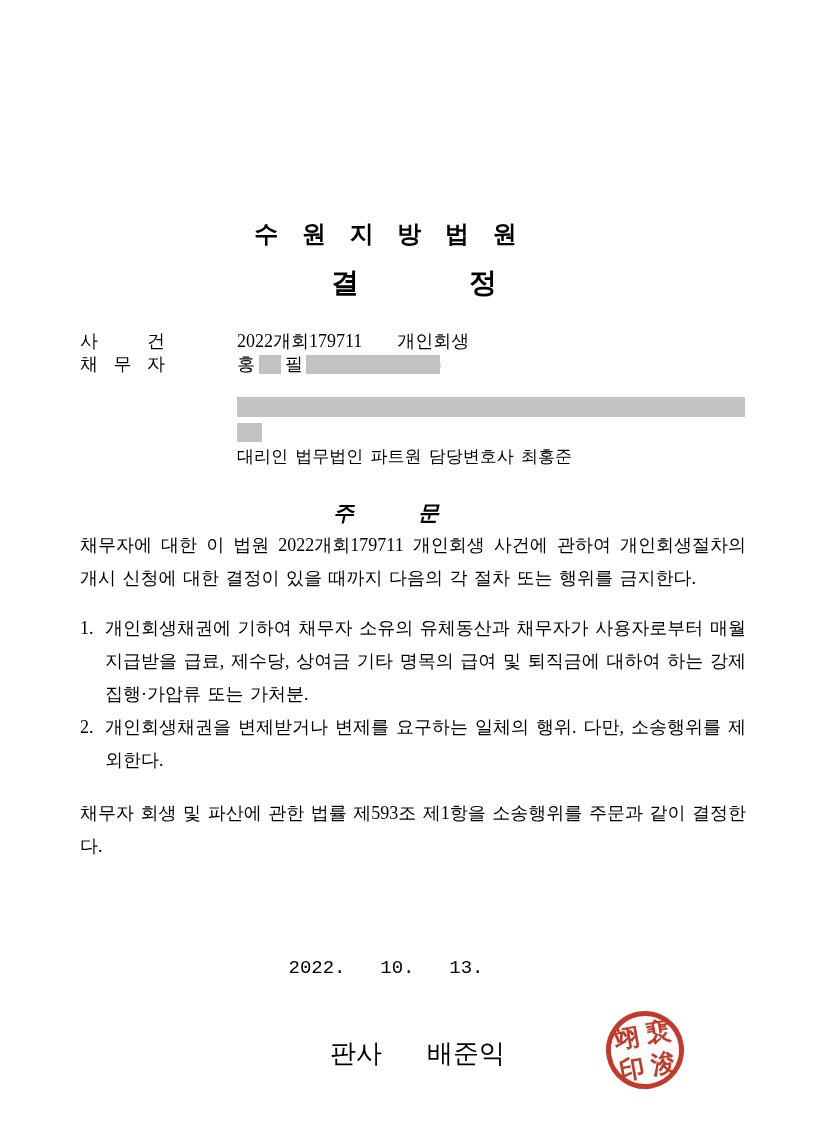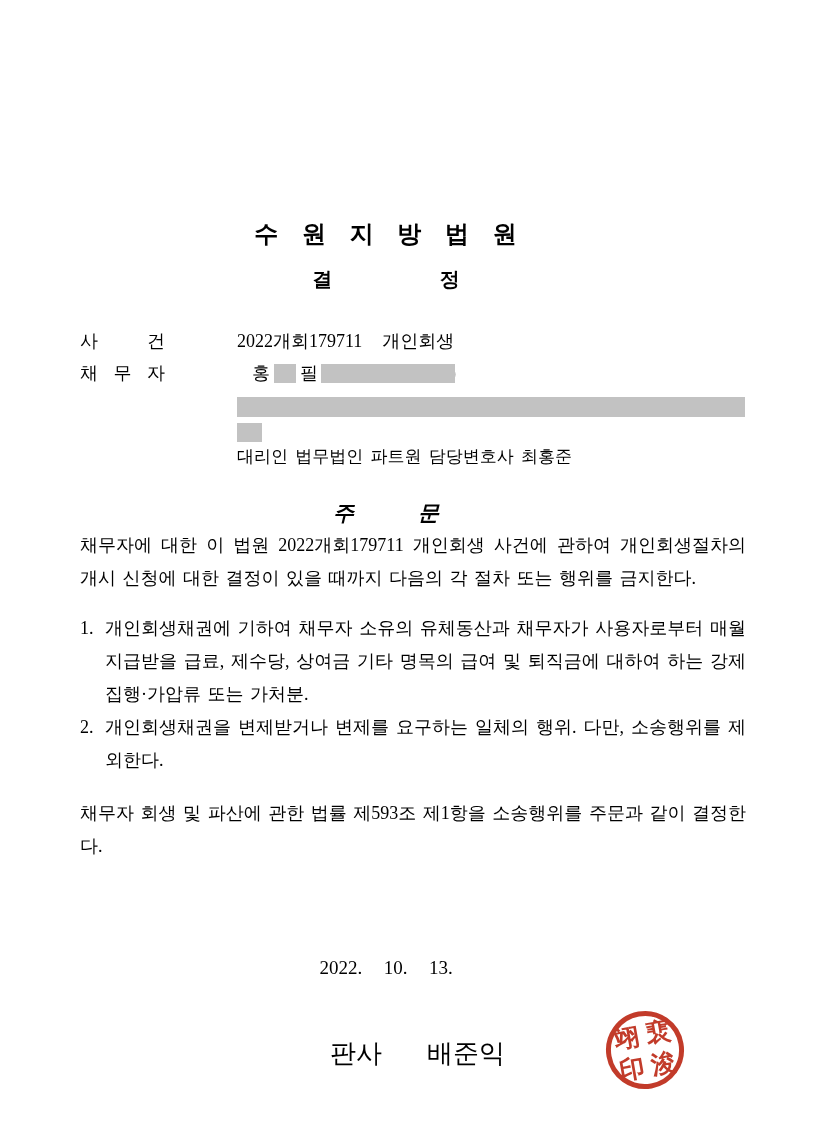--- a/index.html
+++ b/index.html
@@ -16,38 +16,38 @@
     font-family: "Liberation Sans", "DejaVu Sans", sans-serif;
     font-weight: 700;
     position: absolute;
     left: 0;
     width: 100%;
     text-align: center;
     line-height: 1.1;
     white-space: pre;
   }
   .court-name   { top: 221px; font-size: 24px; word-spacing: 15px; letter-spacing: 1px; }
-  .doc-type     { top: 268px; font-size: 20px; word-spacing: 102px; }
+  .doc-type     { top: 268px; font-size: 28px; word-spacing: 102px; margin-left: 28px; }
   .section-head { font-size: 21px; word-spacing: 58px; }
   .jumun-head   { top: 501px; font-style: italic; }
   .iyu-head     { top: 770px; }
 
   .info-row { position: absolute; left: 80px; font-size: 18px; line-height: 22px; display: flex; align-items: baseline; justify-content: flex-end; }
   .case-row   { top: 330px; }
-  .debtor-row { top: 362px; gap: 15px; }
+  .debtor-row { top: 353px; }
   .rep-row    { position: absolute; left: 237px; top: 445px; font-size: 17px; word-spacing: 3px; }
   .info-label {
     display: inline-block;
     width: 85px;
     text-align: justify;
     text-align-last: justify;
     margin-right: 72px;
     flex: none;
   }
-  .case-value { display: flex; gap: 20px; }
+  .case-value { display: flex; gap: 35px; }
 
   .debtor-value { display: flex; align-items: center; }
   .redaction {
     display: inline-block;
     background: #c2c2c2;
     height: 19px;
     vertical-align: middle;
   }
   .redact-name  { width: 22px; margin: 0 4px; }
   .redact-paren { width: 134px; margin-left: -9px; position: relative; }
@@ -69,21 +69,21 @@
   .jumun-para { top: 529px; }
   .iyu-para   { top: 797px; }
 
   .order-list { position: absolute; left: 80px; top: 612px; width: 666px; }
   .order-item { display: flex; font-size: 18px; line-height: 33px; }
   .item-number { flex: none; width: 25px; }
   .item-text { flex: 1; text-align: justify; word-spacing: 2px; }
 
   .date-line {
     position: absolute; left: 0; top: 957px; width: 100%;
-    text-align: center; font-size: 19px; word-spacing: 6px; white-space: pre;
+    text-align: center; font-size: 19px; word-spacing: 6px; white-space: pre; font-family: Liberation Mono, monospace;
   }
   .judge-line {
     position: absolute; left: 330px; top: 1036px;
     font-size: 26px; display: flex; gap: 45px;
   }
 
   .seal {
     position: absolute; left: 606px; top: 1011px;
     width: 78px; height: 78px;
     box-sizing: border-box;

